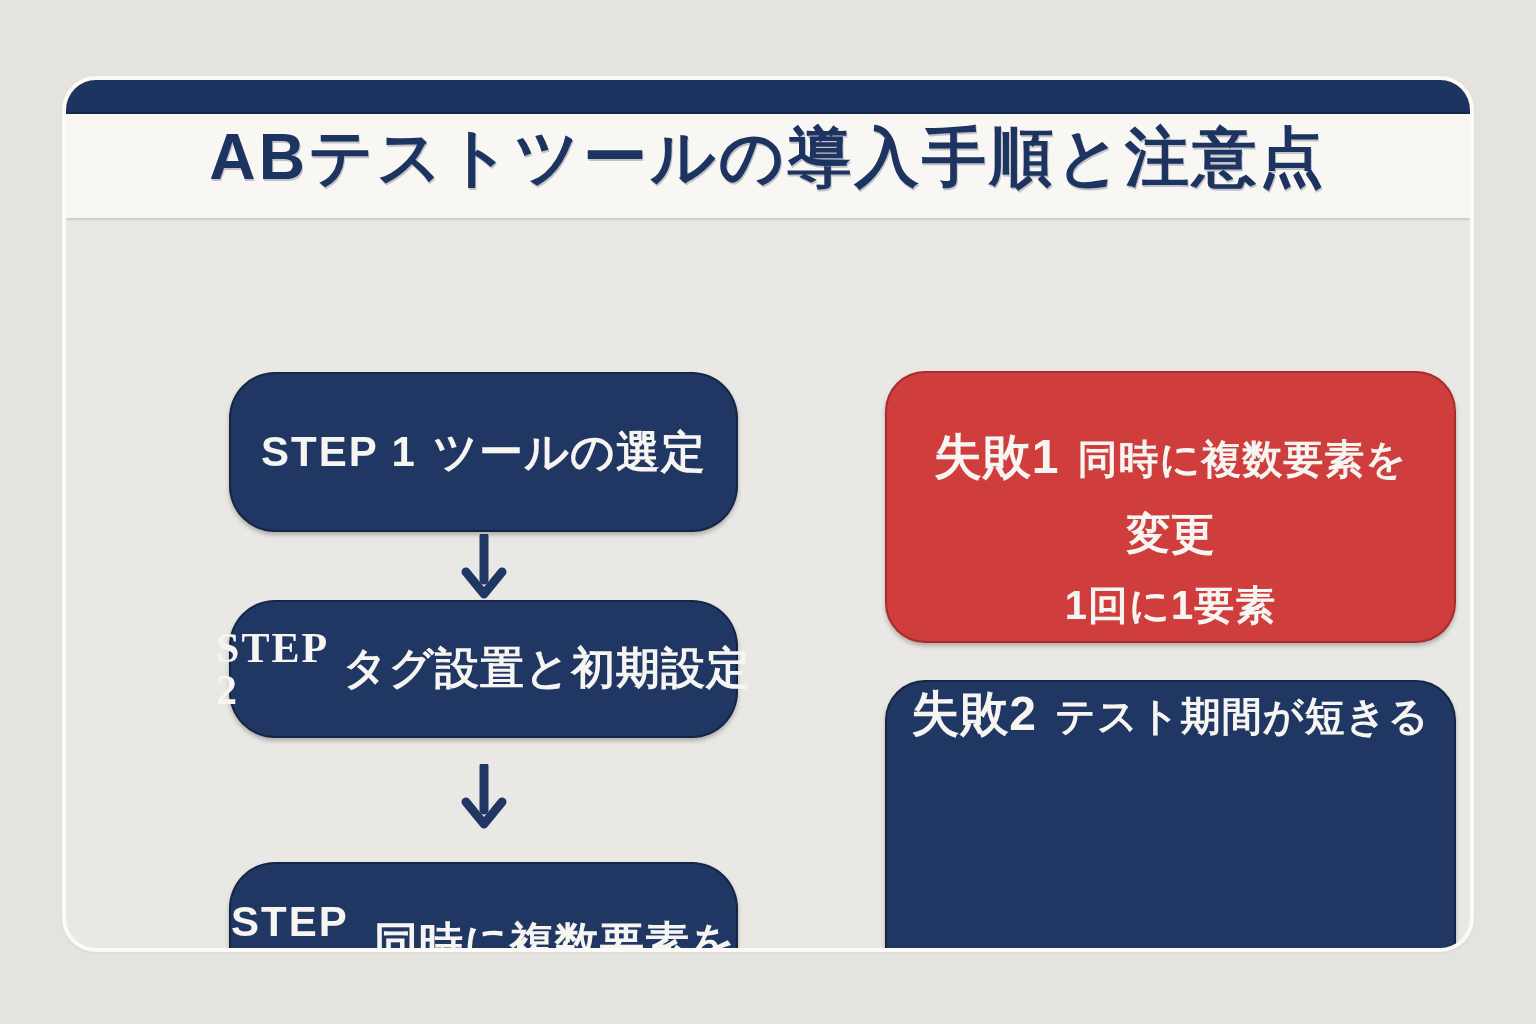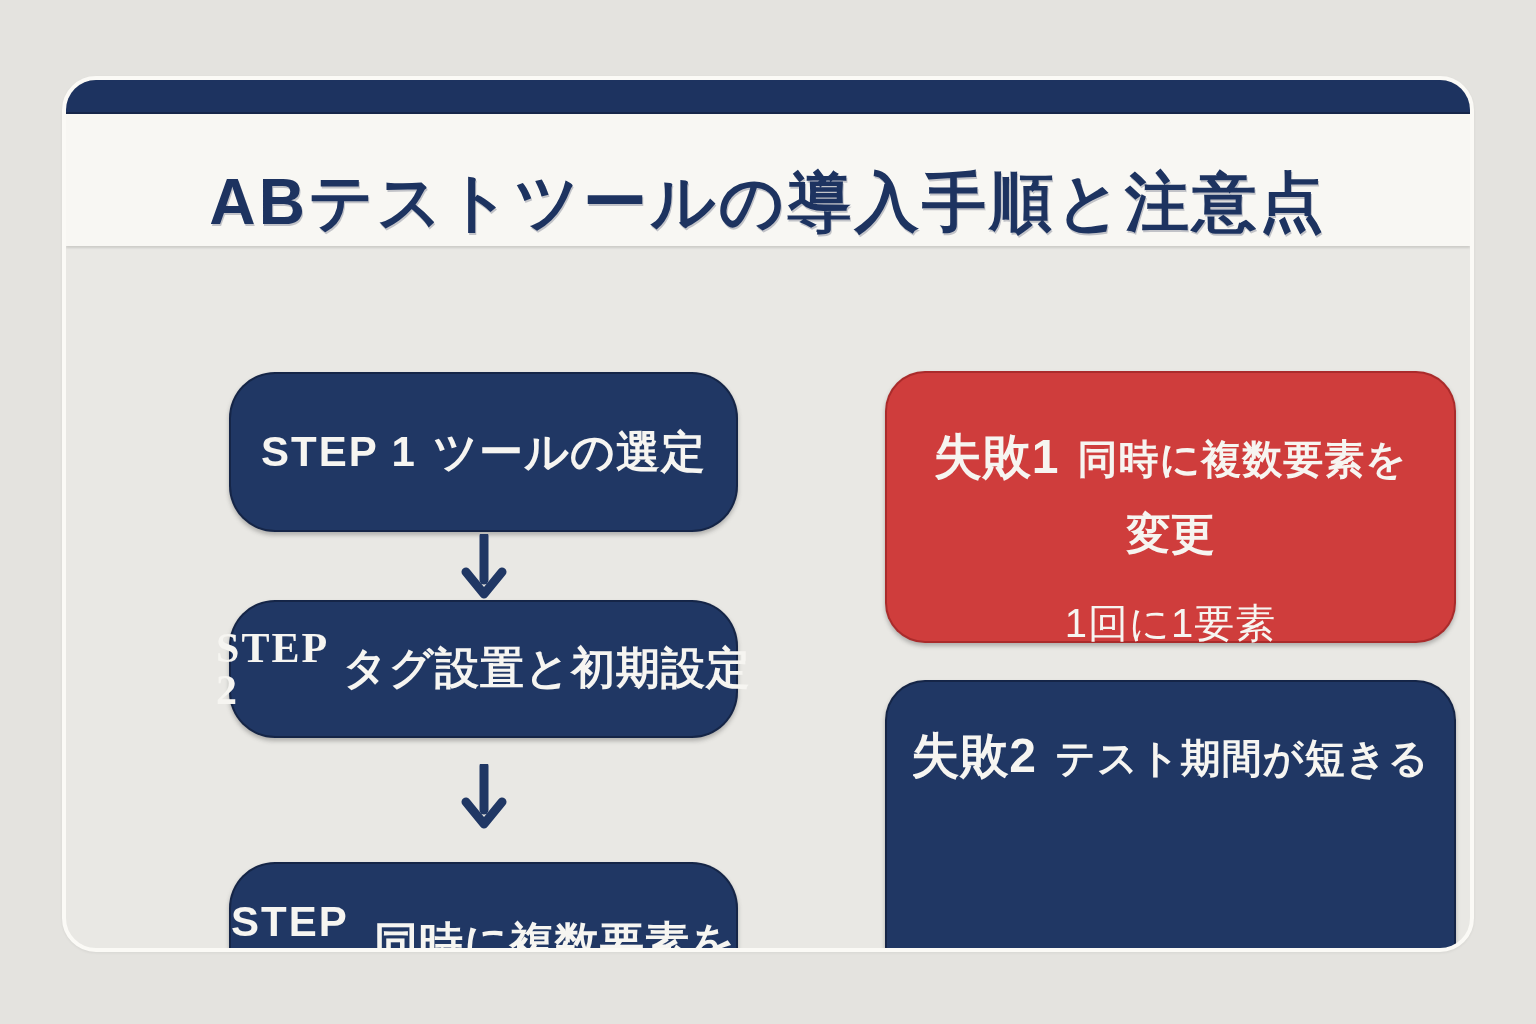--- a/index.html
+++ b/index.html
@@ -29,23 +29,23 @@
     border-radius:34px;
     overflow:hidden;
     box-shadow:0 1px 3px rgba(0,0,0,0.06);
   }
   .card-header{
     height:34px;width:100%;
     background:var(--navy-deep);
     border-bottom:2px solid #16264a;
   }
   .title-band{
-    height:132px;width:100%;
+    height:104px;width:100%;
     background:var(--band-bg);
-    display:flex;align-items:flex-end;justify-content:center;
+    display:flex;align-items:flex-start;justify-content:center;
     box-shadow:0 2px 2px rgba(120,120,115,0.25);
   }
   .page-title{
     color:var(--navy-deep);
     font-size:64px;
     font-weight:700;
     letter-spacing:0.05em;
     text-shadow:1px 2px 0 rgba(30,40,70,0.25);
     white-space:nowrap;
   }
@@ -89,40 +89,39 @@
     top:291px;height:272px;
     background:var(--red);
     border:2px solid rgba(140,30,30,0.55);
     padding-top:52px;
     text-align:center;
   }
   .fail-box.f2{
     top:600px;height:306px;
     background:var(--navy);
     border:2px solid rgba(13,24,48,0.55);
-    padding-top:42px;
     text-align:center;
   }
   .fail-row{
     display:flex;align-items:baseline;justify-content:center;gap:18px;
     white-space:nowrap;
   }
   .fail-label{
     color:var(--white);font-size:48px;font-weight:700;letter-spacing:1px;
   }
   .fail-text{
     color:var(--white);font-size:40px;font-weight:700;letter-spacing:1px;
   }
   .fail-line2{
     margin-top:16px;
     color:var(--white);font-size:44px;font-weight:700;
   }
   .fail-line3{
-    margin-top:32px;
-    color:var(--white);font-size:40px;font-weight:400;letter-spacing:1px;
+    margin-top:14px;
+    color:var(--white);font-size:40px;font-weight:700;letter-spacing:1px;
   }
 </style>
 </head>
 <body>
 
 <div class="stage">
   <div class="card">
 
     <div class="card-header"></div>
 

